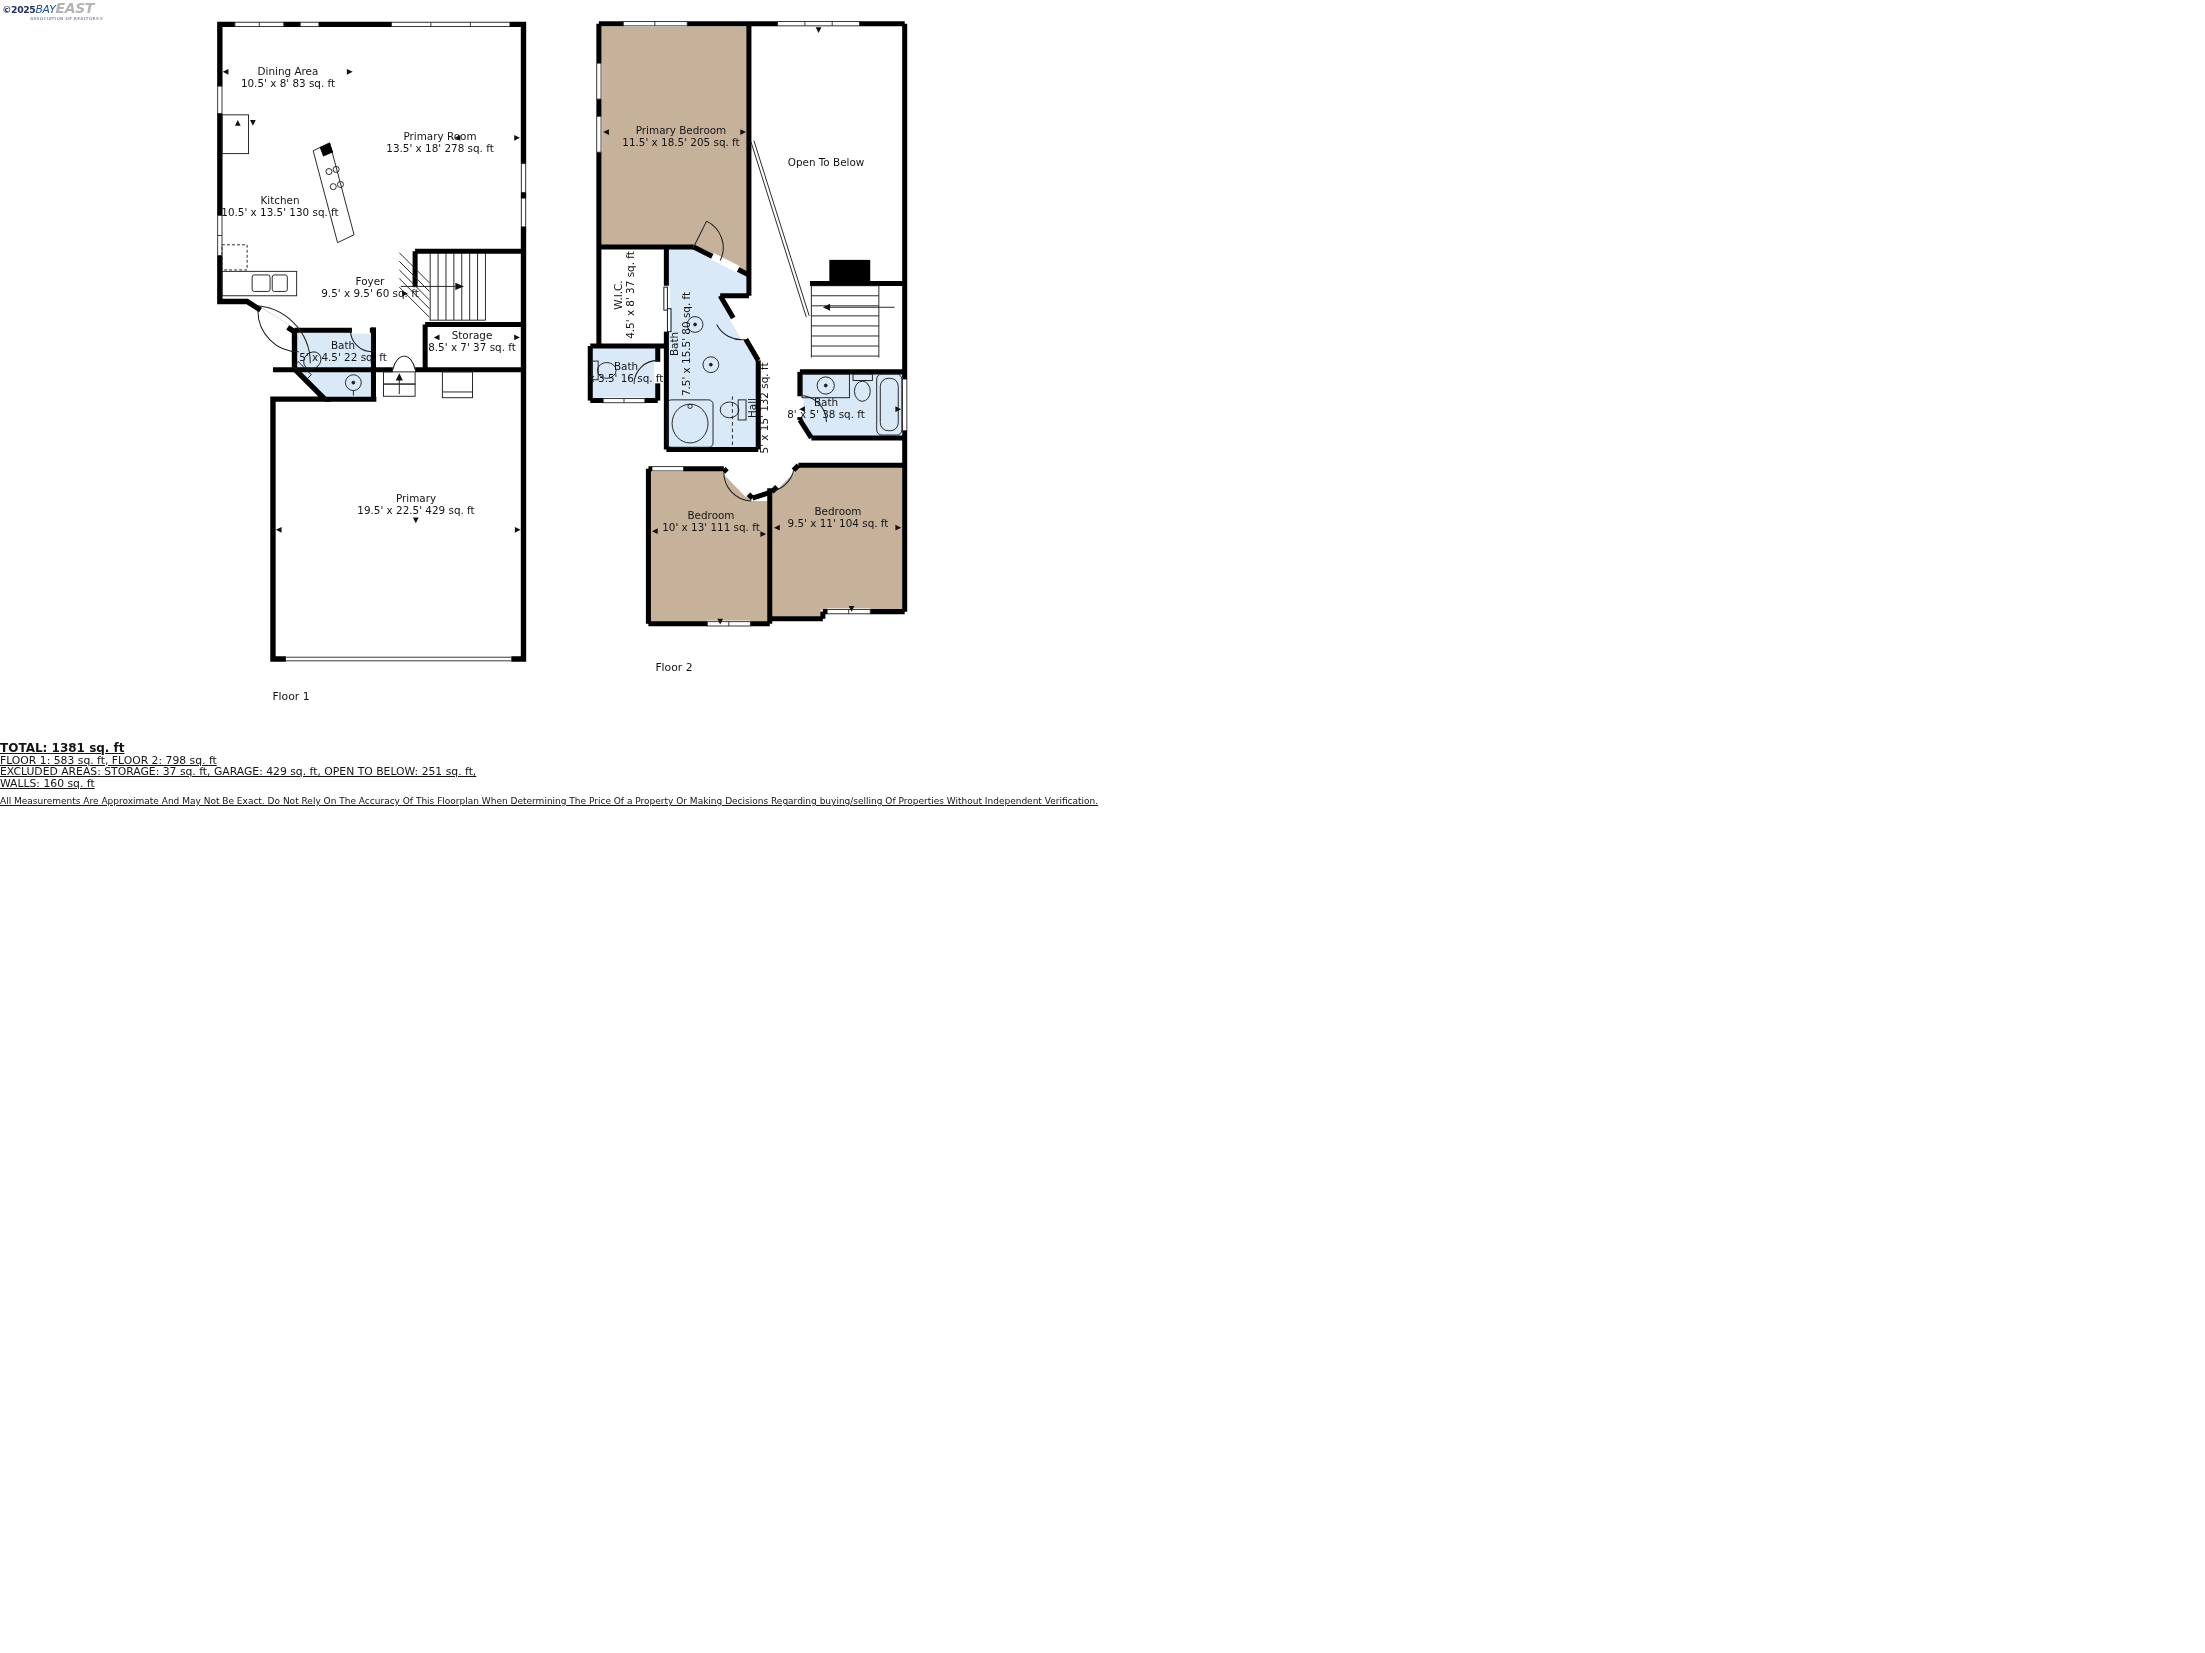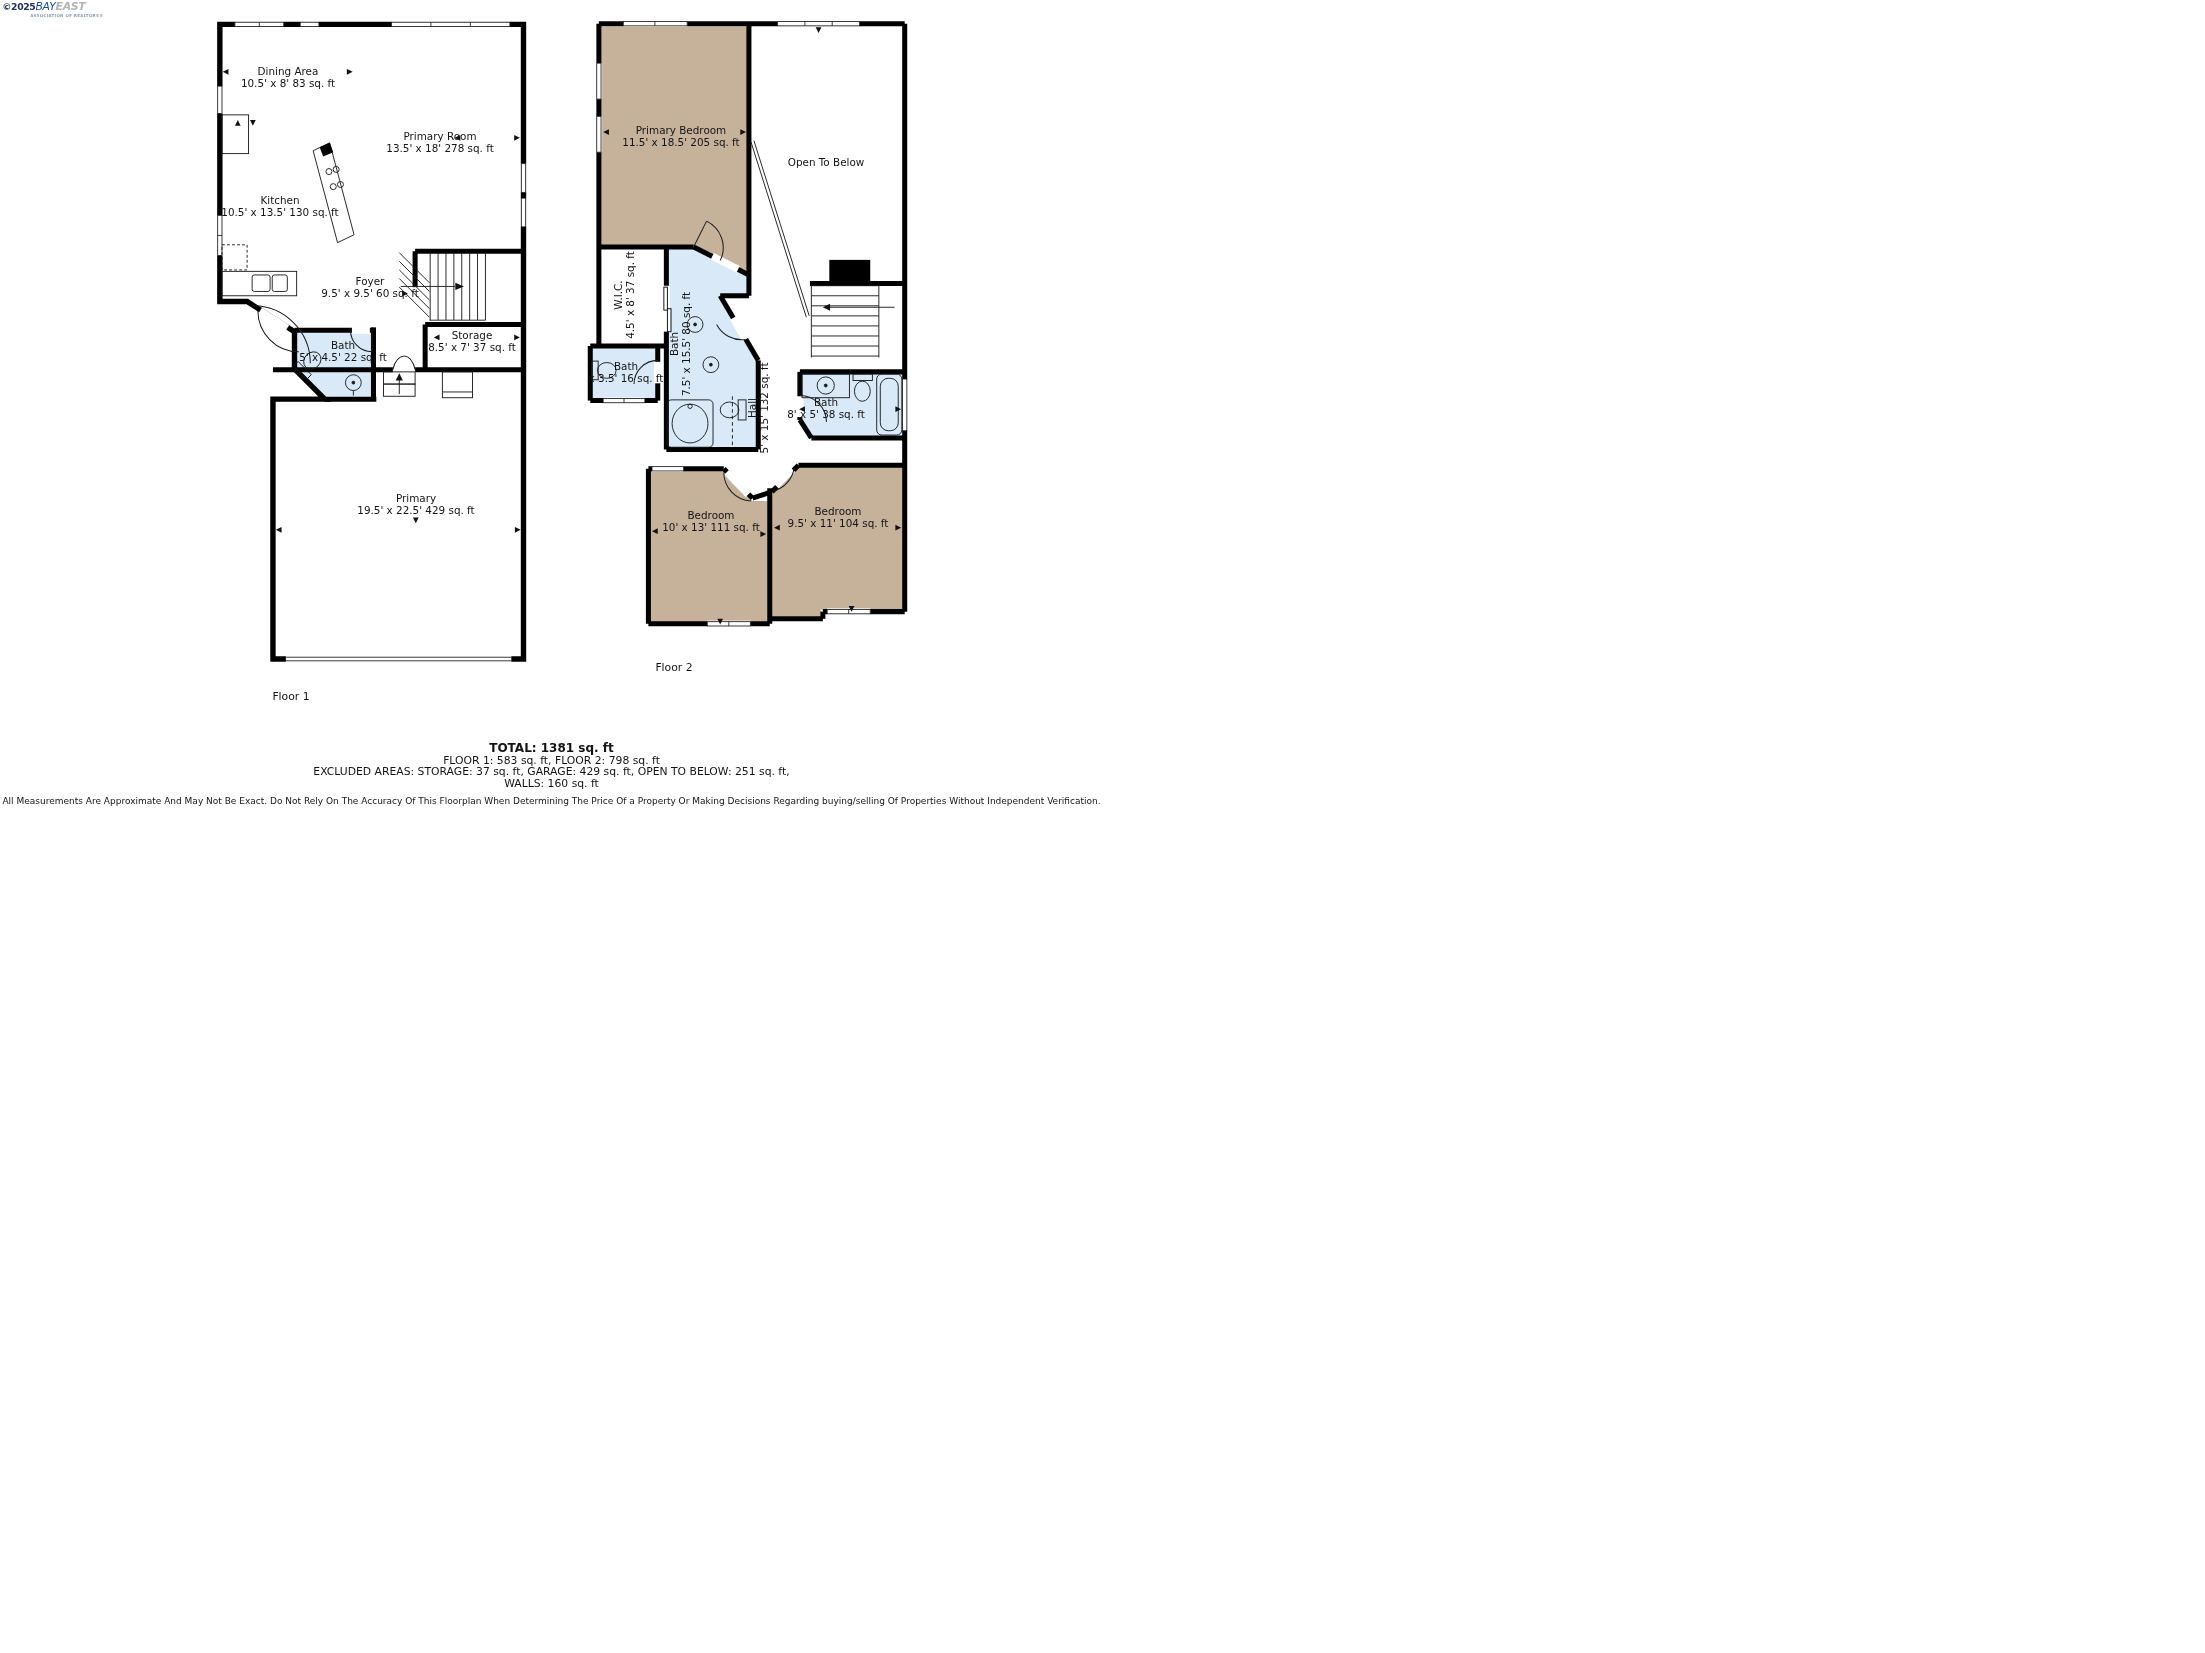--- a/index.html
+++ b/index.html
@@ -1,27 +1,27 @@
 <!DOCTYPE html>
 <html style="font-size:11.5px"><head>
 <meta charset="utf-8">
 <style>
   html,body{margin:0;padding:0;background:#fff;}
   body{width:1103px;height:827px;position:relative;font-family:"DejaVu Sans","Liberation Sans",sans-serif;color:#141414;}
   svg{position:absolute;left:0;top:0;}
   .logo{position:absolute;left:2.2px;top:1.4px;line-height:1;white-space:nowrap;}
   .logo .cp{font-size:9.3px;font-weight:bold;color:#23305a;letter-spacing:-0.4px;}
   .logo .bay{font-size:10.8px;font-weight:400;font-style:italic;color:#1d4f9c;letter-spacing:-0.4px;}
-  .logo .east{font-size:11px;font-weight:900;font-style:italic;color:#b4b4b6;letter-spacing:-0.4px;}
+  .logo .east{font-size:14px;font-weight:900;font-style:italic;color:#b4b4b6;letter-spacing:-0.4px;}
   .logo .tag{display:block;margin-left:28px;margin-top:0.7px;font-size:4px;font-weight:bold;color:#8d9bb5;letter-spacing:0.3px;}
   .rl{position:absolute;transform:translate(-50%,-50%);text-align:center;white-space:nowrap;line-height:1.15;z-index:5;}
   .rl .rn,.rl .rd{display:block;font-size:10.4px;}
   .rot{transform:translate(-50%,-50%) rotate(-90deg);}
   .cap{position:absolute;transform:translate(-50%,-50%);font-size:10.8px;white-space:nowrap;z-index:5;}
-  .summary{position:absolute;left:0;right:0;top:743px;text-align:center;line-height:11.5px;z-index:5;}
+  .summary{position:absolute;left:0;right:0;top:743px;line-height:11.5px;z-index:5;text-decoration:underline;}
   .summary .tot{font-size:12px;font-weight:bold;}
   .summary .ln{font-size:10.8px;}
   .summary .disc{font-size:9px;margin-top:7px;}
 </style>
 </head>
 <body>
 
 <svg width="1103" height="827" viewBox="0 0 1536 1152">
 
   <g>

